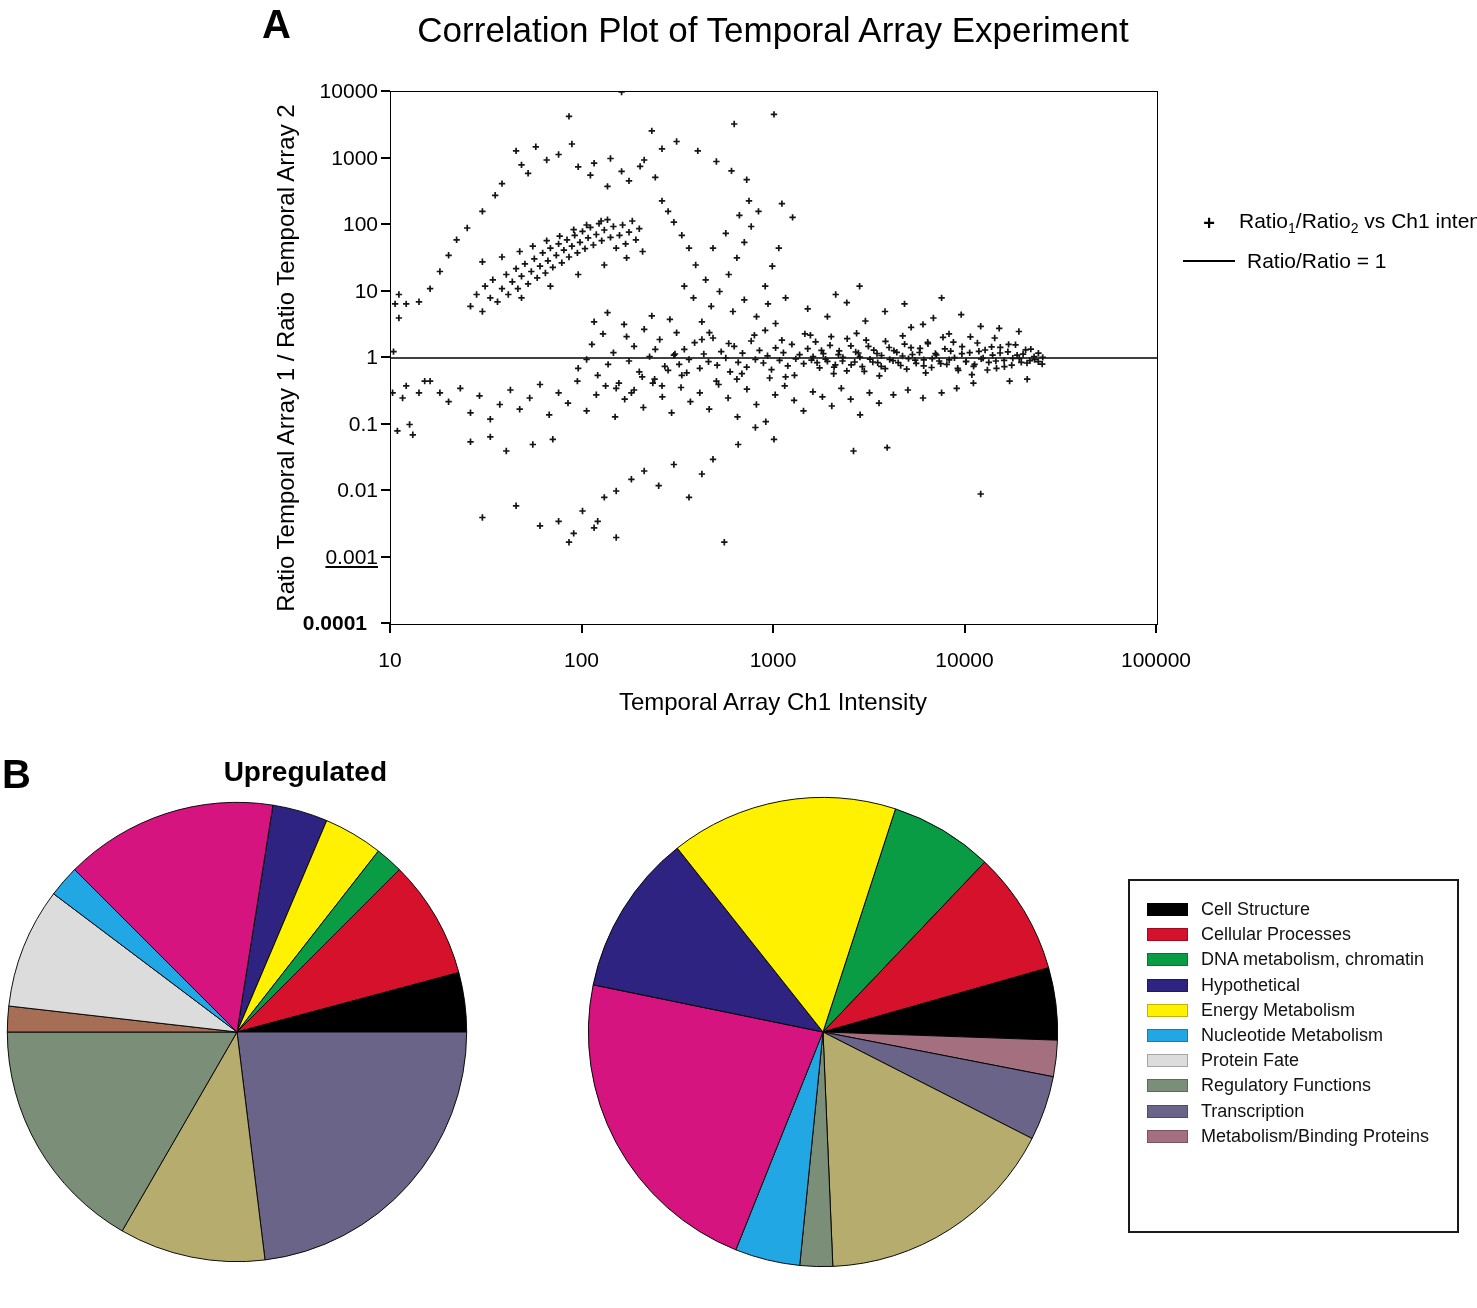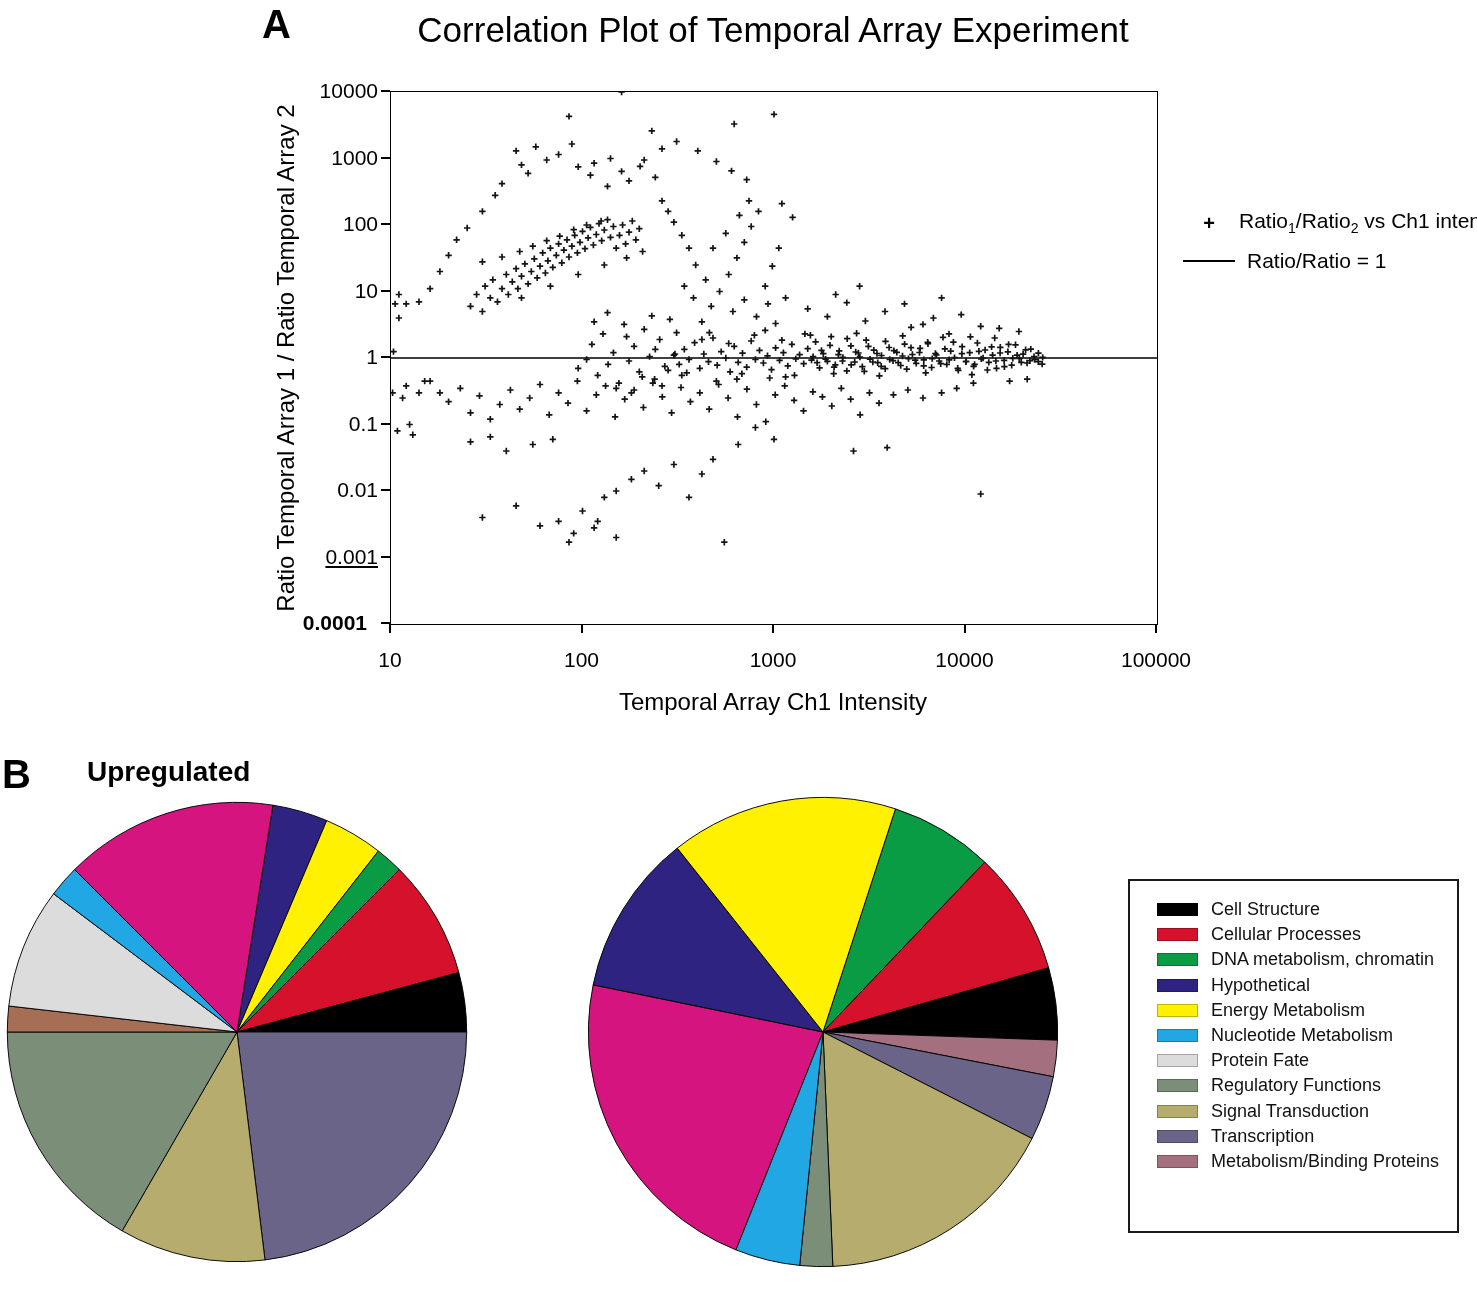--- a/index.html
+++ b/index.html
@@ -2,37 +2,37 @@
 <html><head>
 <meta charset="utf-8">
 <style>
   html,body{margin:0;padding:0;background:#ffffff;}
   .figure{
     position:relative;width:1477px;height:1308px;background:#ffffff;
     font-family:"Liberation Sans", sans-serif;color:#000;overflow:hidden;
   }
   .panel-label{position:absolute;font-size:40px;font-weight:bold;line-height:1;}
   .chart-title{position:absolute;font-size:35px;text-align:center;}
-  .pie-title{position:absolute;font-size:28px;font-weight:bold;text-align:left;}
+  .pie-title{position:absolute;font-size:28px;font-weight:bold;text-align:right;}
   .plot-area{position:absolute;left:390px;top:91px;width:766px;height:532px;border:1.5px solid #000;box-sizing:content-box;}
   .plot-svg{position:absolute;left:0;top:0;width:100%;height:100%;}
   .ytick-label{position:absolute;width:130px;text-align:right;font-size:21px;line-height:26px;}
   .xtick-label{position:absolute;width:140px;text-align:center;font-size:21px;line-height:26px;}
   .tickmark{position:absolute;background:#000;}
   .x-axis-title{position:absolute;left:390px;top:688px;width:766px;text-align:center;font-size:24px;}
   .y-axis-title{position:absolute;left:13px;top:338px;width:545px;height:40px;text-align:center;font-size:24px;
     transform:rotate(-90deg);transform-origin:center center;line-height:40px;}
   .legend-a{position:absolute;left:788px;top:112px;width:360px;}
   .legend-a-row{position:relative;height:38px;display:flex;align-items:center;font-size:21px;}
   .legend-marker-plus{display:inline-block;width:60px;text-align:center;font-size:20px;font-weight:bold;}
   .legend-line-sample{display:inline-block;width:52px;height:0;border-top:2px solid #000;margin:0 4px;}
   .legend-a sub{font-size:14px;}
   .pie-svg{position:absolute;}
   .pie-legend-box{position:absolute;left:1128px;top:879px;width:331px;height:354px;border:2px solid #1a1a1a;background:#fff;box-sizing:border-box;padding:16px 0 0 17px;}
-  .pie-legend-row{display:flex;align-items:center;height:25.2px;margin-left:10px;}
+  .pie-legend-row{display:flex;align-items:center;height:25.2px;}
   .pie-legend-swatch{width:41px;height:13px;margin-right:13px;flex:0 0 auto;border:1px solid rgba(0,0,0,0.25);box-sizing:border-box;}
   .pie-legend-label{font-size:18px;white-space:nowrap;color:#111;}
 </style>
 </head>
 <body>
 
 <div class="figure">
 
   <div class="panel-label" style="left:262px;top:4px;">A</div>
   <div class="chart-title" style="left:390px;top:10px;width:766px;">Correlation Plot of Temporal Array Experiment</div>
@@ -146,24 +146,20 @@
       </div>
       <div class="pie-legend-row">
         <div class="pie-legend-swatch" style="background: rgb(220, 220, 220);"></div>
         <span class="pie-legend-label">Protein Fate</span>
       </div>
       <div class="pie-legend-row">
         <div class="pie-legend-swatch" style="background: rgb(122, 142, 120);"></div>
         <span class="pie-legend-label">Regulatory Functions</span>
       </div>
       <div class="pie-legend-row">
-        <div class="pie-legend-swatch" style="background: rgb(181, 172, 109);"></div>
-        <span class="pie-legend-label">Signal Transduction</span>
-      </div>
-      <div class="pie-legend-row">
         <div class="pie-legend-swatch" style="background: rgb(106, 100, 136);"></div>
         <span class="pie-legend-label">Transcription</span>
       </div>
       <div class="pie-legend-row">
         <div class="pie-legend-swatch" style="background: rgb(164, 112, 127);"></div>
         <span class="pie-legend-label">Metabolism/Binding Proteins</span>
       </div>
     </div>
 
 </div>

